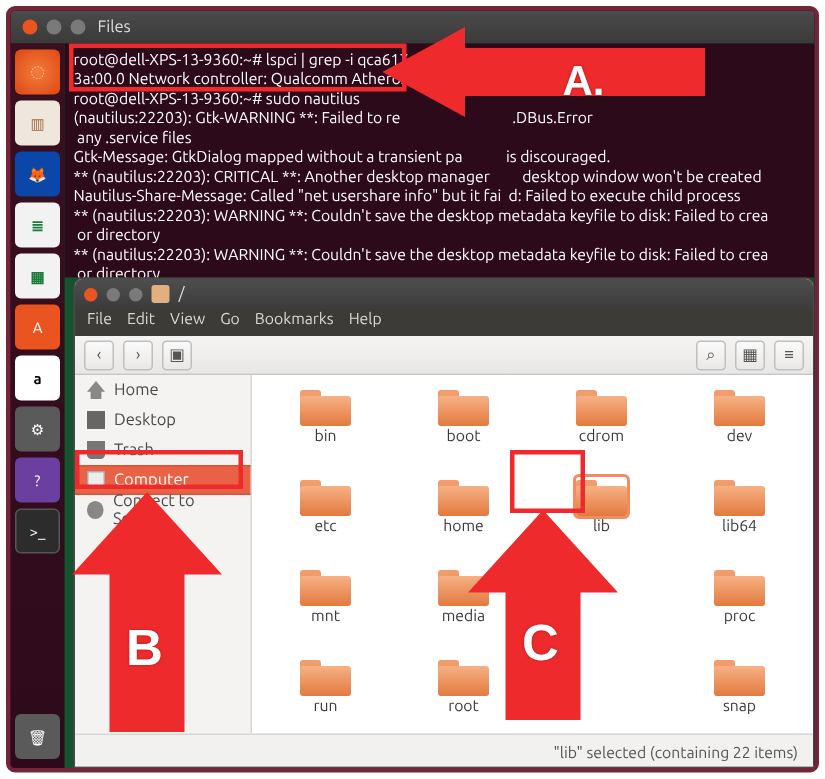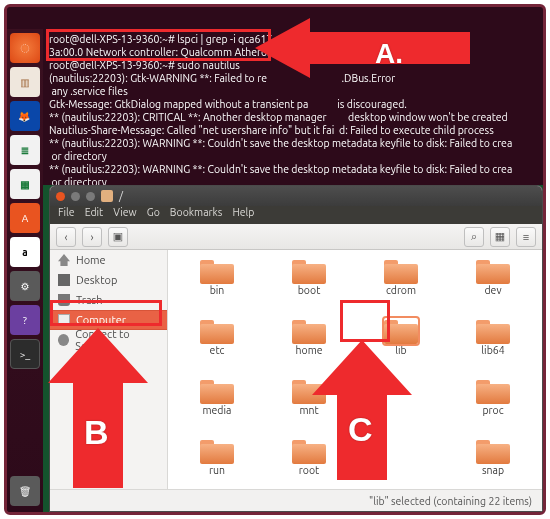--- a/index.html
+++ b/index.html
@@ -56,20 +56,28 @@
   .ann-box { border: 3px solid #ee2a2d; position: absolute; }
   .ann-label { font-family: Arial, sans-serif; font-weight: bold; color: #fff; text-shadow: 0 0 2px rgba(0,0,0,.3); }
   .big-arrow { position: absolute; }
   .big-arrow svg { display: block; }
 </style>
 </head>
 <body>
 
 <div class="frame">
 
+  <div class="titlebar">
+    <div class="win-dots">
+      <div class="win-dot wd-close"></div>
+      <div class="win-dot wd-min"></div>
+      <div class="win-dot wd-max"></div>
+    </div>
+    <span>Files</span>
+  </div>
 
   <div class="launcher">
     <div class="licon li-dash">◌</div>
     <div class="licon li-files">▥</div>
     <div class="licon li-ff">🦊</div>
     <div class="licon li-lo">≣</div>
     <div class="licon li-lo">▦</div>
     <div class="licon li-sw">A</div>
     <div class="licon li-amz">a</div>
     <div class="licon li-sys">⚙</div>
@@ -158,25 +166,25 @@
             <div class="fitem sel">
               <div class="folder-ic"></div>
               <span>lib</span>
             </div>
             <div class="fitem">
               <div class="folder-ic"></div>
               <span>lib64</span>
             </div>
             <div class="fitem">
               <div class="folder-ic"></div>
+              <span>mnt</span>
+            </div>
+            <div class="fitem">
+              <div class="folder-ic"></div>
               <span>media</span>
-            </div>
-            <div class="fitem">
-              <div class="folder-ic"></div>
-              <span>mnt</span>
             </div>
             <div style="visibility: hidden;"></div>
             <div class="fitem">
               <div class="folder-ic"></div>
               <span>proc</span>
             </div>
             <div class="fitem">
               <div class="folder-ic"></div>
               <span>run</span>
             </div>

